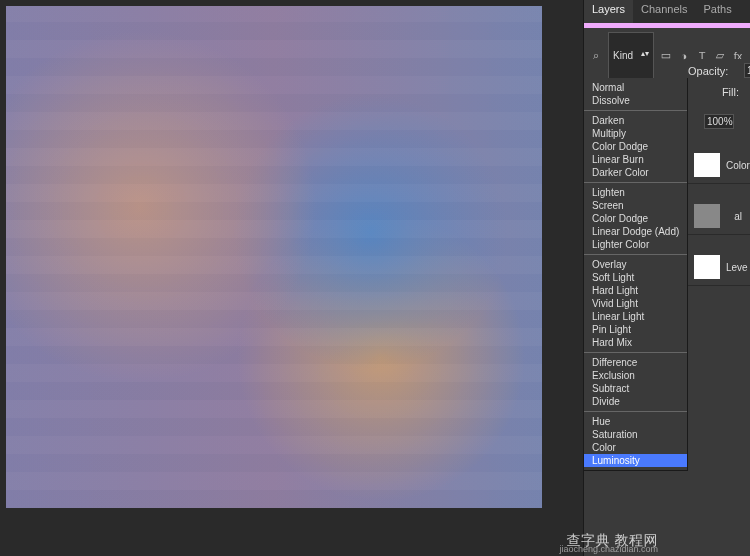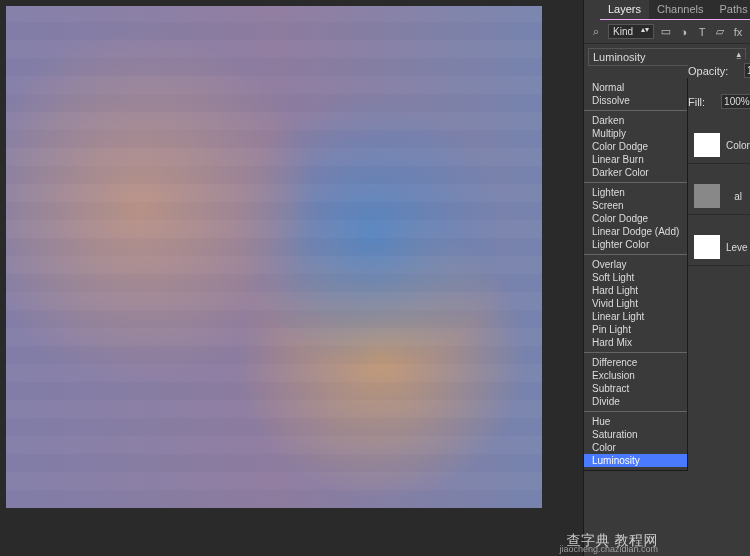--- a/index.html
+++ b/index.html
@@ -44,44 +44,43 @@
   right: 0; top: 0;
   width: 167px; height: 556px;
   background: #3a3a3a;
   color: #ddd;
   font-size: 11px;
   border-left: 1px solid #1a1a1a;
 }
 .tabs {
   display: flex;
   background: #2d2d2d;
-  border-bottom: 1px solid #f0abfc;
-  height: 20px;
-  margin-left: 16px;
+  border-bottom: 5px solid #f0abfc;
+  height: 28px;
 }
 .tab {
   padding: 3px 8px 0 8px;
   color: #aaa;
   cursor: pointer;
 }
 .tab.active { background: #3a3a3a; color: #eee; }
 
 .row {
   display: flex;
   align-items: center;
   padding: 4px 6px;
   gap: 6px;
   border-bottom: 1px solid #2a2a2a;
 }
 .filter-dd {
   background: #2a2a2a;
   border: 1px solid #555;
   color: #ddd;
   font-size: 10px;
-  padding: 1px 4px;
+  padding: 17px 4px;
   width: 52px;
 }
 .icon-sm {
   width: 14px; height: 14px;
   display: inline-flex; align-items: center; justify-content: center;
   color: #bbb;
   font-size: 11px;
 }
 
 .val-box {
@@ -220,21 +219,21 @@
         <span>▾</span>
       </span>
   </div>
 </div>
 
 <div class="opacity-area">
   <div class="op-line">
     <span class="op-label">Opacity:</span>
     <span class="val-box">100%</span>
   </div>
-  <div class="op-line" style="margin-top:8px;">
+  <div class="op-line" style="margin-top:0;flex-direction:column;">
     <span class="op-label">Fill:</span>
     <span class="val-box">100%</span>
   </div>
 
   <div style="margin-top:14px;">
     <div class="adj-row">
       <div class="thumb"></div>
       <div class="adj-label">Color</div>
     </div>
     <div class="adj-row" style="margin-top:14px;">

